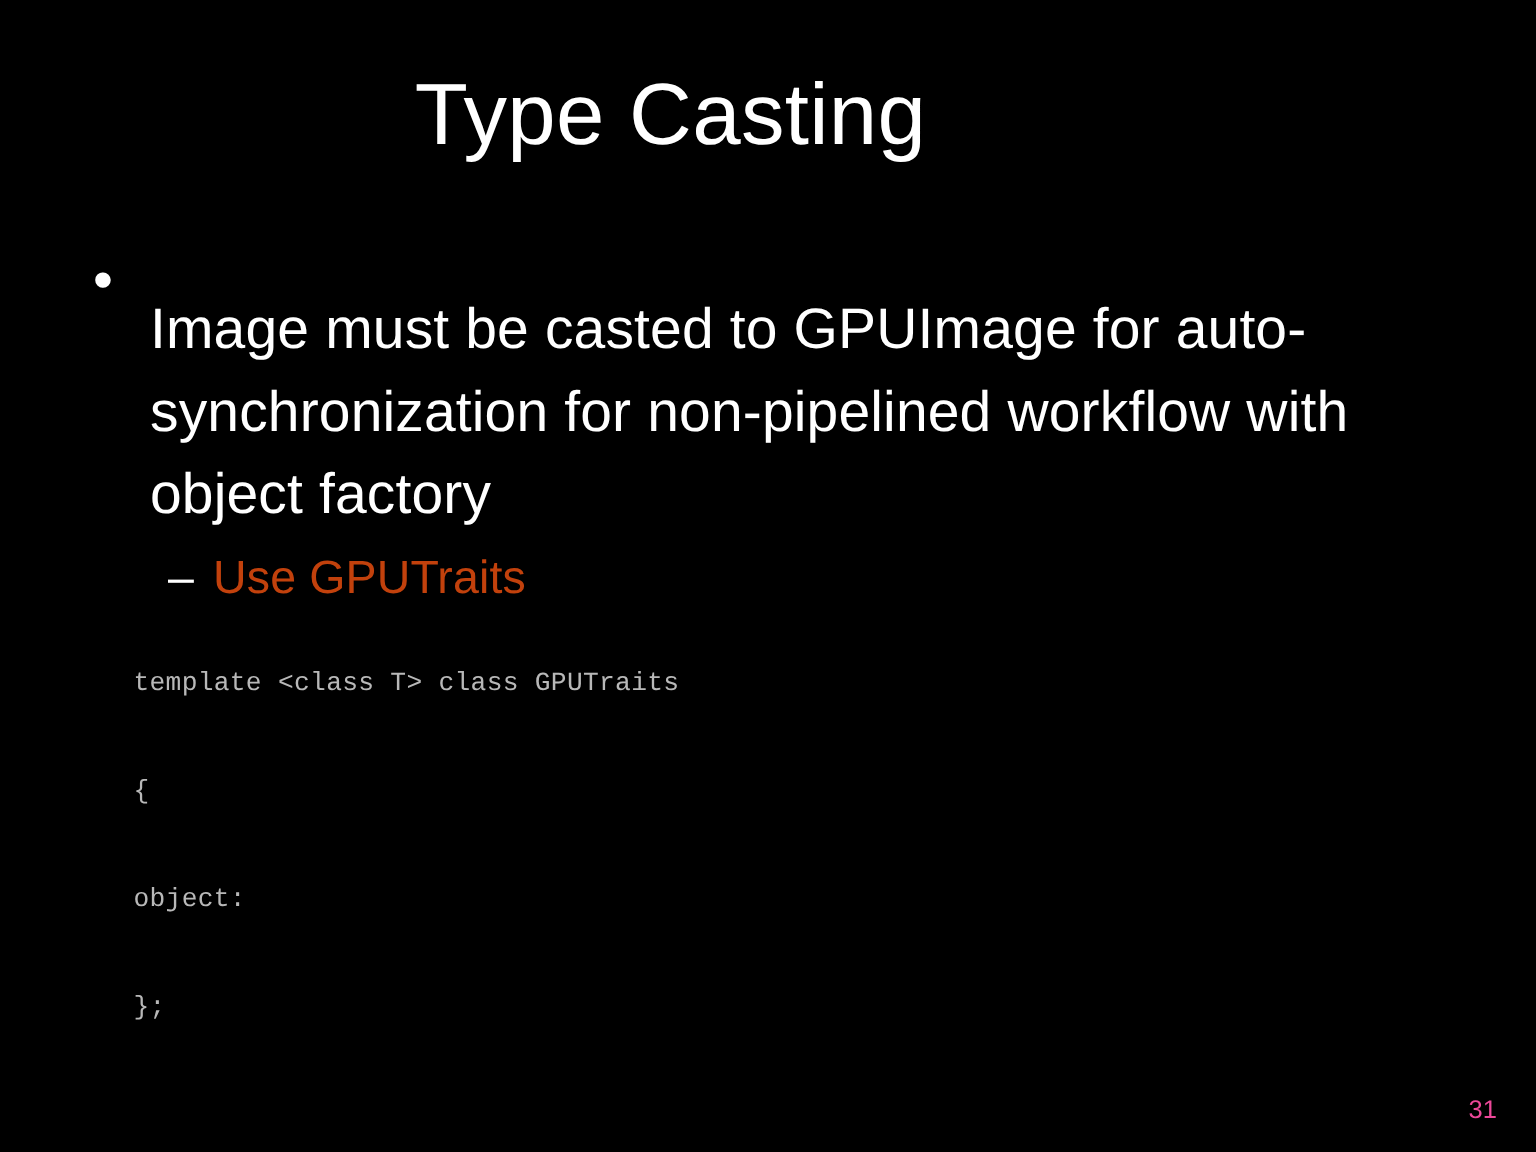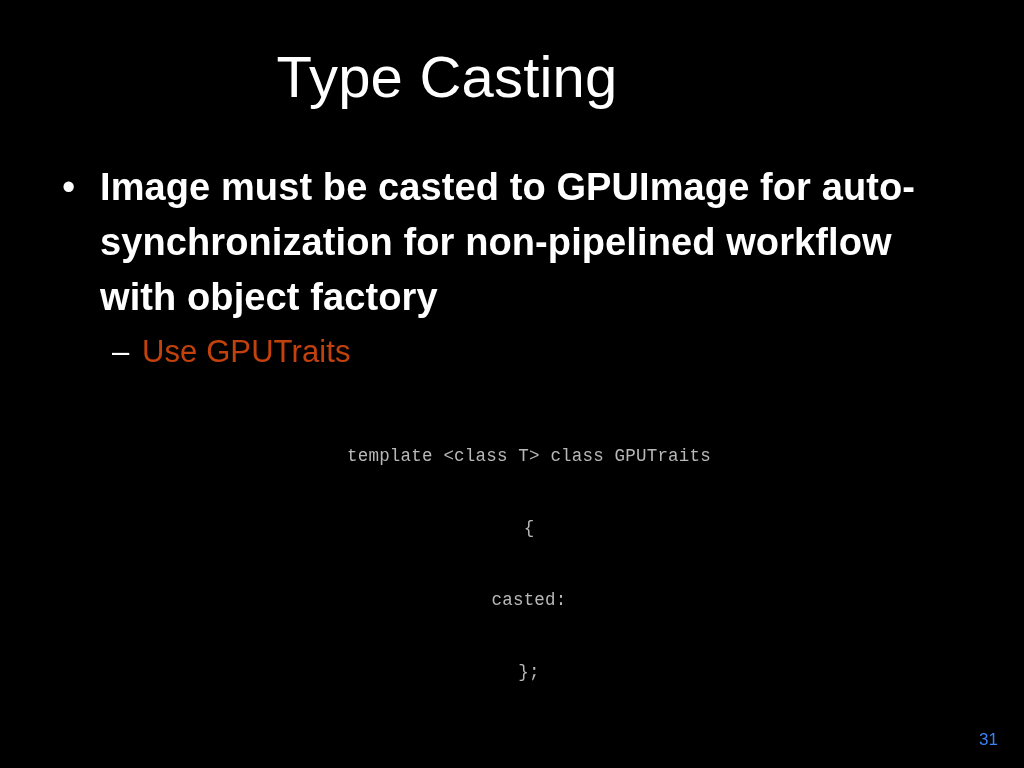--- a/index.html
+++ b/index.html
@@ -51,22 +51,23 @@
     color: #ffffff;
     text-align: left;
     padding-left: 6px;
     box-sizing: border-box;
   }
   .bullet-text {
     flex: 1 1 auto;
     font-size: 38px;
     line-height: 55px;
     color: #ffffff;
-    font-weight: 700;
+    font-weight: 400;
     letter-spacing: 0.1px;
+    margin-top: 33px;
   }
   .subbullet-row {
     display: flex;
     align-items: flex-start;
     margin-top: 4px;
     padding-left: 56px;
   }
   .subbullet-marker {
     width: 30px;
     flex: 0 0 30px;
@@ -89,28 +90,27 @@
     font-family: "Liberation Mono", "DejaVu Sans Mono", monospace;
     font-size: 17.5px;
     line-height: 24px;
     color: #b8b8b8;
     white-space: pre;
     letter-spacing: 0.2px;
   }
   .code-line {
     white-space: pre;
     min-height: 24px;
-    text-align: center;
   }
   .slide-number {
     position: absolute;
     right: 26px;
     bottom: 18px;
     font-size: 17px;
-    color: #3b82f6;
+    color: #ec4899;
     font-family: "Liberation Sans", sans-serif;
   }
 </style>
 </head>
 <body>
 
 <div class="slide">
 
   <div class="slide-title">Type Casting</div>
 
@@ -124,21 +124,21 @@
     <div class="subbullet-row">
       <span class="subbullet-marker">–</span>
       <span class="subbullet-text">Use GPUTraits</span>
     </div>
 
   </div>
 
   <div class="code-block">
     <div class="code-line">template &lt;class T&gt; class GPUTraits</div>
     <div class="code-line">{</div>
-    <div class="code-line">casted:</div>
+    <div class="code-line">object:</div>
     <div class="code-line">};</div>
     
     
     
     
     
     
     
     
     

